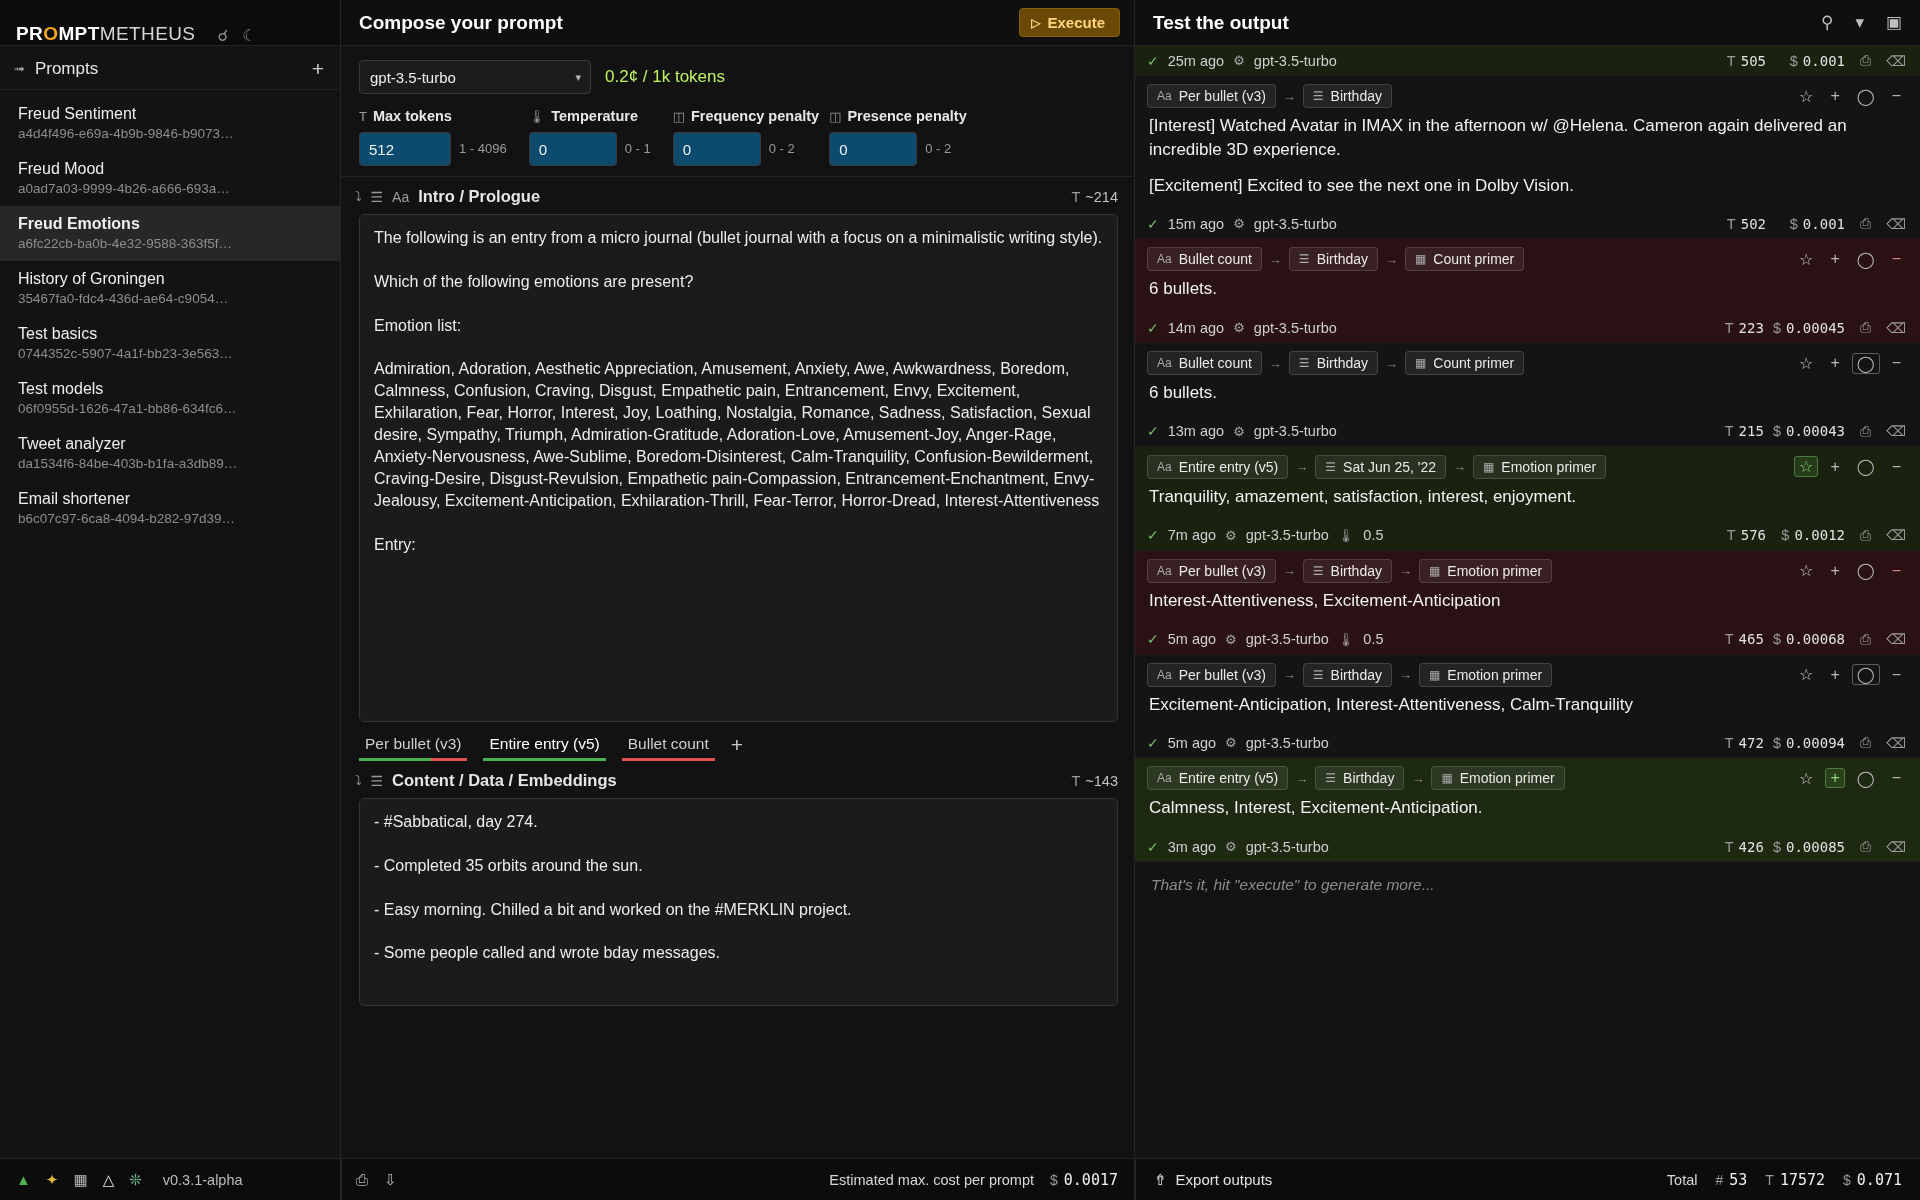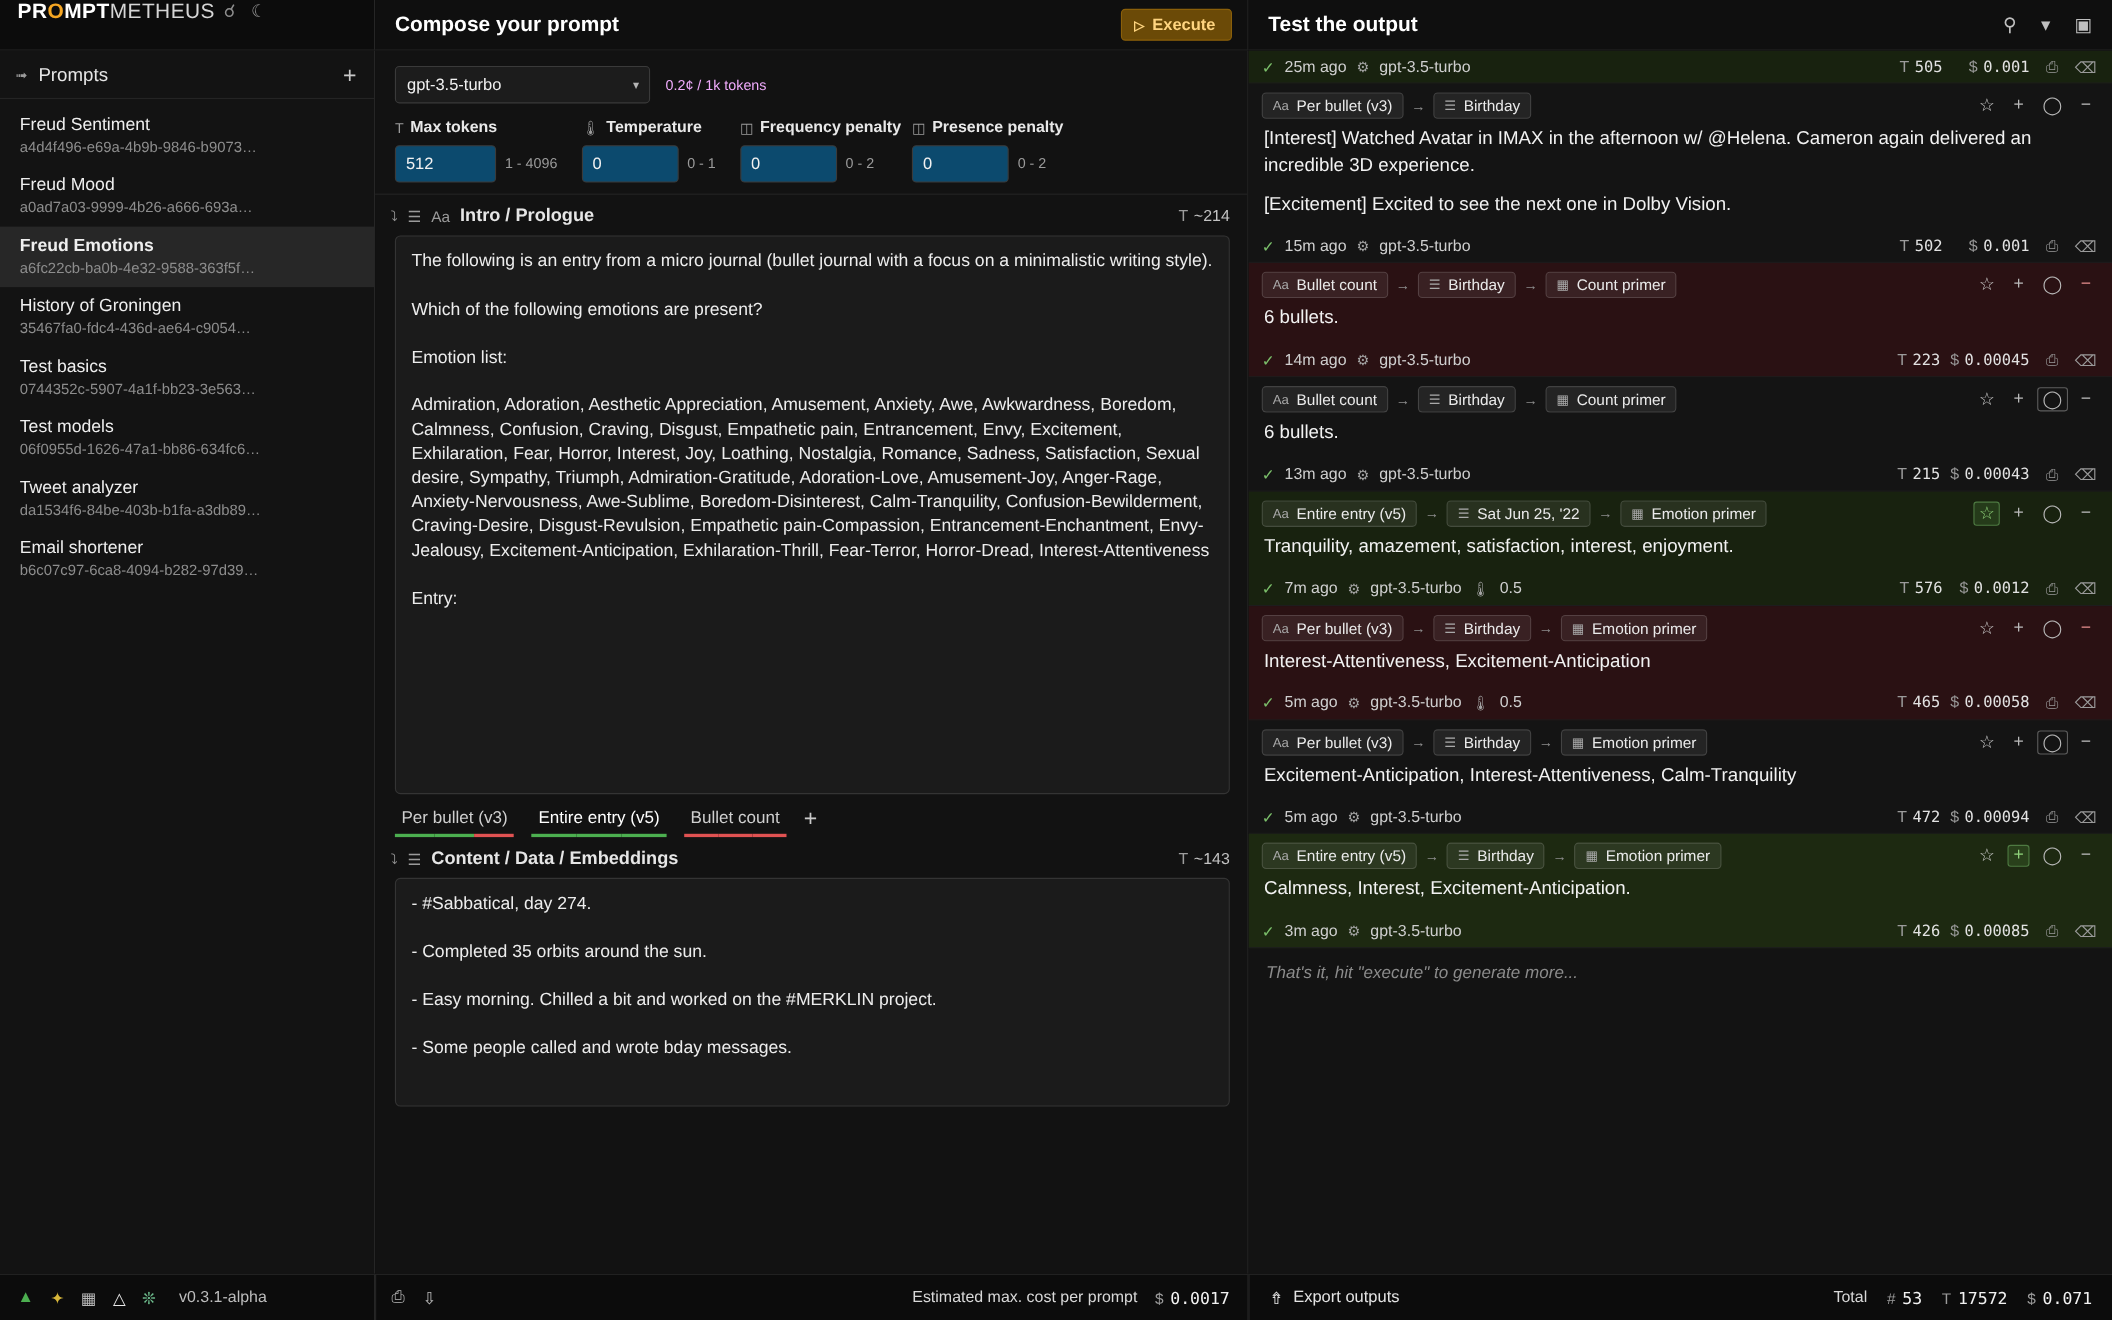--- a/index.html
+++ b/index.html
@@ -16,21 +16,21 @@
   .body-row { display: flex; flex: 1 1 auto; min-height: 0; }
   .footer { display: flex; height: 42px; flex: 0 0 42px; }
 
   
   .col-left { width: 341px; flex: 0 0 341px; background: #131313; border-right: 1px solid #262626; }
   .col-mid { width: 794px; flex: 0 0 794px; background: #121212; border-right: 1px solid #262626; }
   .col-right { flex: 1 1 auto; background: #131313; min-width: 0; }
 
   
   .brand {
-    display: flex; align-items: flex-start; 
+    display: flex; align-items: flex-end; gap: 14px;
     padding: 0 16px; height: 46px;
     background: #0c0c0c; border-bottom: 1px solid #242424;
   }
   .logo { font-size: 19px; letter-spacing: .4px; font-weight: 700; color: #fff; white-space: nowrap; }
   .logo .thin { font-weight: 400; color: #d6d6d6; }
   .logo .o { color: #f5a623; }
   .brand-icons { display: flex; gap: 14px; margin-left: 8px; color: #8e8e8e; font-size: 16px; }
   .brand-icons span { cursor: pointer; }
 
   .mid-top {
@@ -79,21 +79,21 @@
   
   .model-row { display: flex; align-items: center; gap: 14px; padding: 14px 16px 10px 18px; }
   .select {
     position: relative;
     width: 232px; height: 34px;
     background: #1c1c1c; border: 1px solid #3a3a3a; border-radius: 4px;
     display: flex; align-items: center; padding: 0 10px;
     font-size: 15px; color: #f0f0f0; cursor: pointer;
   }
   .select .cv { position: absolute; right: 9px; color: #b5b5b5; font-size: 11px; }
-  .price { font-size: 13px; color: #f0abfc; text-align: center; }
+  .price { font-size: 17px; color: #bef264; text-align: center; }
 
   .params { display: flex; align-items: flex-start; padding: 4px 16px 10px 18px; gap: 0; }
   .param { display: flex; flex-direction: column; }
   .param-lbl { display: flex; align-items: center; gap: 6px; font-size: 14.5px; font-weight: 700; color: #e8e8e8; }
   .param-lbl .gi { color: #9b9b9b; font-size: 13px; font-weight: 400; }
   .param-row { display: flex; align-items: center; gap: 8px; margin-top: 8px; }
   .num-input {
     height: 34px; background: #0c4a6e; border: 1px solid #3b3b3b; border-radius: 4px;
     color: #f2f2f2; font-size: 15px; padding: 0 9px;
   }
@@ -619,21 +619,21 @@
           <span>gpt-3.5-turbo</span>
           <span class="mi">🌡</span>
           <span>0.5</span>
           <span class="spacer"></span>
           <span class="kv">
               <span class="k">T</span>
               <span class="v">465</span>
             </span>
           <span class="kv">
               <span class="k">$</span>
-              <span class="v">0.00058</span>
+              <span class="v">0.00068</span>
             </span>
           <span class="icn">⎙</span>
           <span class="icn">⌫</span>
         </div>
       </div>
 
       <div class="out-block tint-dark">
         <div class="chip-row">
           <span class="chip">
               <span class="ci">Aa</span>

